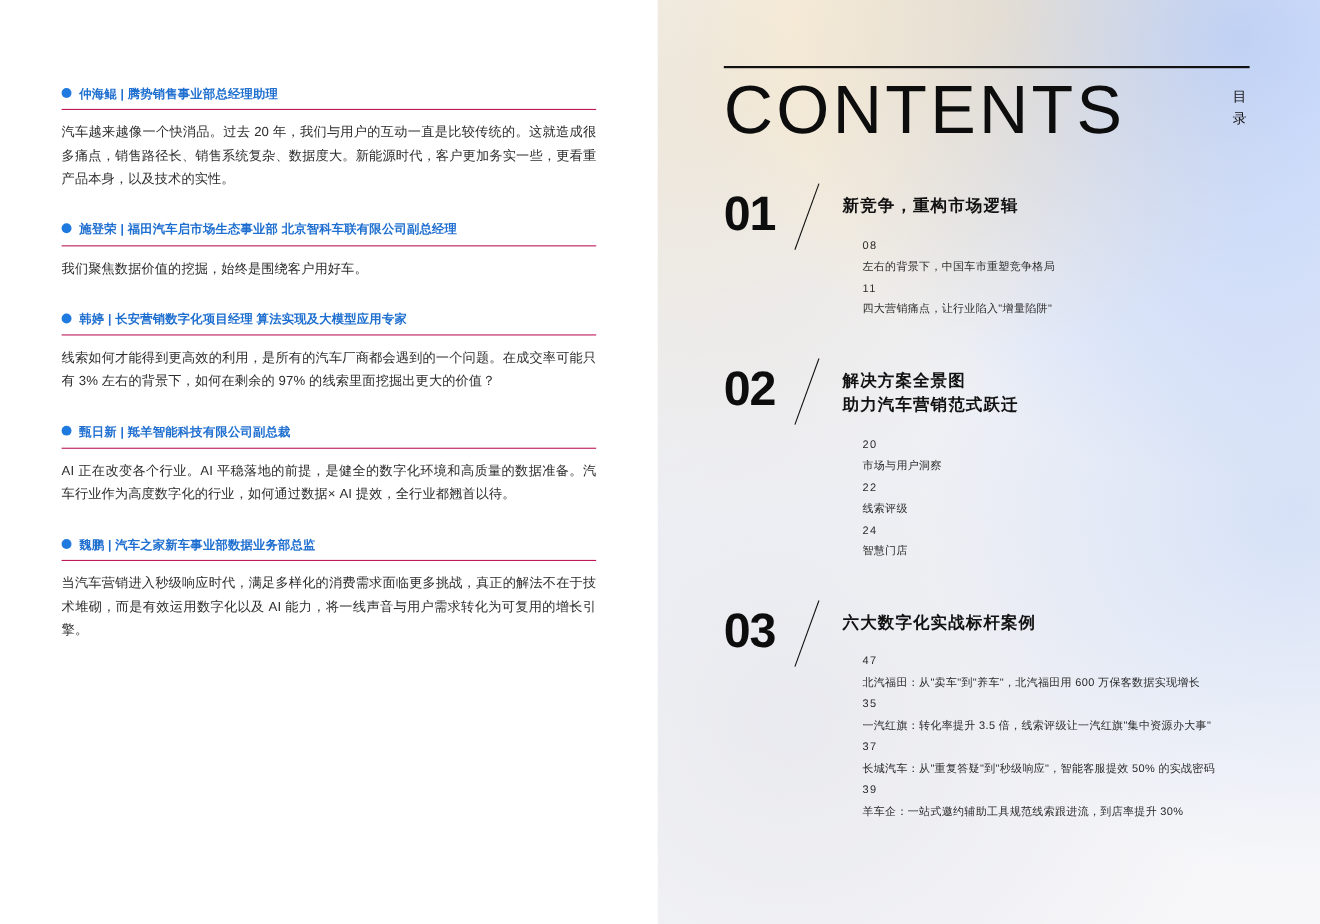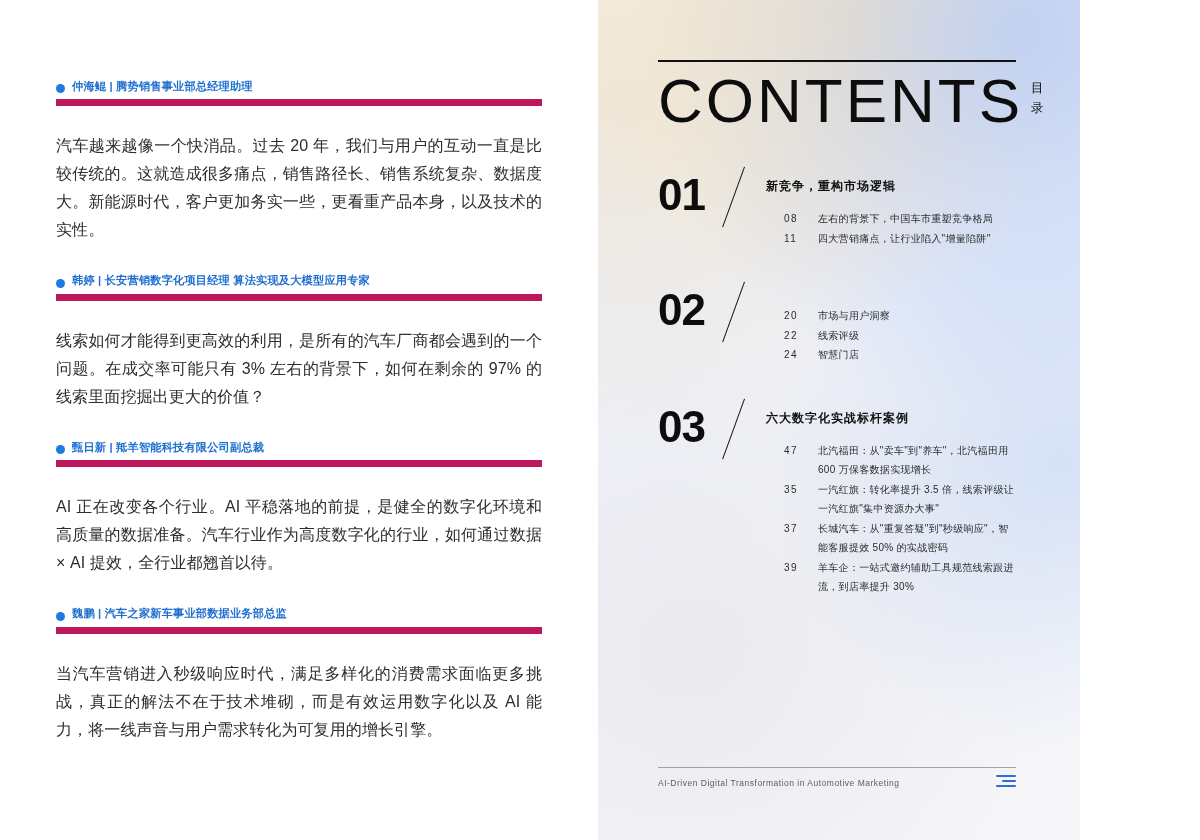--- a/index.html
+++ b/index.html
@@ -27,53 +27,53 @@
     height: 840px;
     background: #ffffff;
     box-sizing: border-box;
     padding: 80px 56px 60px 56px;
   }
   .quote-block {
     margin-bottom: 30px;
   }
   .quote-head {
     display: flex;
-    align-items: flex-end;
+    align-items: flex-start;
     gap: 7px;
     padding-bottom: 6px;
-    border-bottom: 7px solid #be185d;
-    margin-bottom: 26px;
+    border-bottom: 1px solid #be185d;
+    margin-bottom: 10px;
   }
   .dot-icon {
     width: 9px;
     height: 9px;
     border-radius: 50%;
     background: #1f7ae0;
     flex: 0 0 auto;
     display: inline-block;
   }
   .quote-title {
     font-size: 11.2px;
     font-weight: bold;
     color: #1f6fd0;
     letter-spacing: 0.2px;
     line-height: 1.2;
   }
   .quote-body {
-    font-size: 16px;
+    font-size: 12px;
     line-height: 1.75;
     color: #2d2d2d;
     letter-spacing: 0.1px;
     text-align: justify;
   }
 
   
   .right-page {
     position: relative;
-    width: 482px;
+    width: 602px;
     height: 840px;
     box-sizing: border-box;
     overflow: hidden;
     background:
       radial-gradient(circle at 88% 4%, rgba(150,185,255,0.55) 0%, rgba(150,185,255,0) 42%),
       radial-gradient(circle at 52% 2%, rgba(255,232,190,0.85) 0%, rgba(255,232,190,0) 34%),
       radial-gradient(circle at 6% 12%, rgba(236,226,208,0.7) 0%, rgba(236,226,208,0) 40%),
       radial-gradient(circle at 96% 55%, rgba(176,200,245,0.45) 0%, rgba(176,200,245,0) 45%),
       radial-gradient(circle at 20% 78%, rgba(222,222,230,0.5) 0%, rgba(222,222,230,0) 50%),
       linear-gradient(160deg, #f3f1ee 0%, #eef0f6 30%, #f4f5f8 60%, #f7f7f9 100%);
@@ -143,36 +143,37 @@
     height: 64px;
     background: #111;
     transform: rotate(20deg);
     transform-origin: top center;
   }
   .sec-texts {
     flex: 1 1 auto;
     padding-top: 4px;
   }
   .sec-title {
-    font-size: 12px;
+    font-size: 15px;
     font-weight: bold;
     color: #111;
     letter-spacing: 1px;
     line-height: 1.5;
   }
   .sec-items {
     margin-top: 14px;
     padding-left: 18px;
   }
   .sec-item {
     display: flex;
     font-size: 10px;
     color: #2b2b2b;
     line-height: 1.95;
     letter-spacing: 0.3px;
+    flex-direction: column;
   }
   .item-page {
     width: 34px;
     flex: 0 0 auto;
     letter-spacing: 1.4px;
   }
   .item-label {
     flex: 1 1 auto;
   }
 
@@ -217,20 +218,27 @@
   <div class="left-page">
 
     <div class="quote-block">
       <div class="quote-head">
         <span class="dot-icon"></span>
         <span class="quote-title">仲海鲲 | 腾势销售事业部总经理助理</span>
       </div>
       <div class="quote-body">汽车越来越像一个快消品。过去 20 年，我们与用户的互动一直是比较传统的。这就造成很多痛点，销售路径长、销售系统复杂、数据度大。新能源时代，客户更加务实一些，更看重产品本身，以及技术的实性。</div>
     </div>
 
+    <div class="quote-block">
+      <div class="quote-head">
+        <span class="dot-icon"></span>
+        <span class="quote-title">施登荣 | 福田汽车启市场生态事业部 北京智科车联有限公司副总经理</span>
+      </div>
+      <div class="quote-body">我们聚焦数据价值的挖掘，始终是围绕客户用好车。</div>
+    </div>
 
     <div class="quote-block">
       <div class="quote-head">
         <span class="dot-icon"></span>
         <span class="quote-title">韩婷 | 长安营销数字化项目经理 算法实现及大模型应用专家</span>
       </div>
       <div class="quote-body">线索如何才能得到更高效的利用，是所有的汽车厂商都会遇到的一个问题。在成交率可能只有 3% 左右的背景下，如何在剩余的 97% 的线索里面挖掘出更大的价值？</div>
     </div>
 
     <div class="quote-block">
@@ -278,20 +286,22 @@
             </div>
           </div>
         </div>
       </div>
 
       <div class="section">
         <div class="sec-row">
           <div class="sec-num">02</div>
           <div class="sec-slash"></div>
           <div class="sec-texts">
+            <div class="sec-title" style="white-space: pre-line;">解决方案全景图
+助力汽车营销范式跃迁</div>
             <div class="sec-items">
               <div class="sec-item">
                 <span class="item-page">20</span>
                 <span class="item-label">市场与用户洞察</span>
               </div>
               <div class="sec-item">
                 <span class="item-page">22</span>
                 <span class="item-label">线索评级</span>
               </div>
               <div class="sec-item">
@@ -324,25 +334,17 @@
               </div>
               <div class="sec-item">
                 <span class="item-page">39</span>
                 <span class="item-label">羊车企：一站式邀约辅助工具规范线索跟进流，到店率提升 30%</span>
               </div>
             </div>
           </div>
         </div>
       </div>
 
-      <div class="footer">
-        <div class="footer-text">AI-Driven Digital Transformation in Automotive Marketing</div>
-        <div class="footer-mark">
-          <span></span>
-            <span></span>
-            <span></span>
-        </div>
-      </div>
 
     </div>
   </div>
 
 </div>
 
 </body></html>

